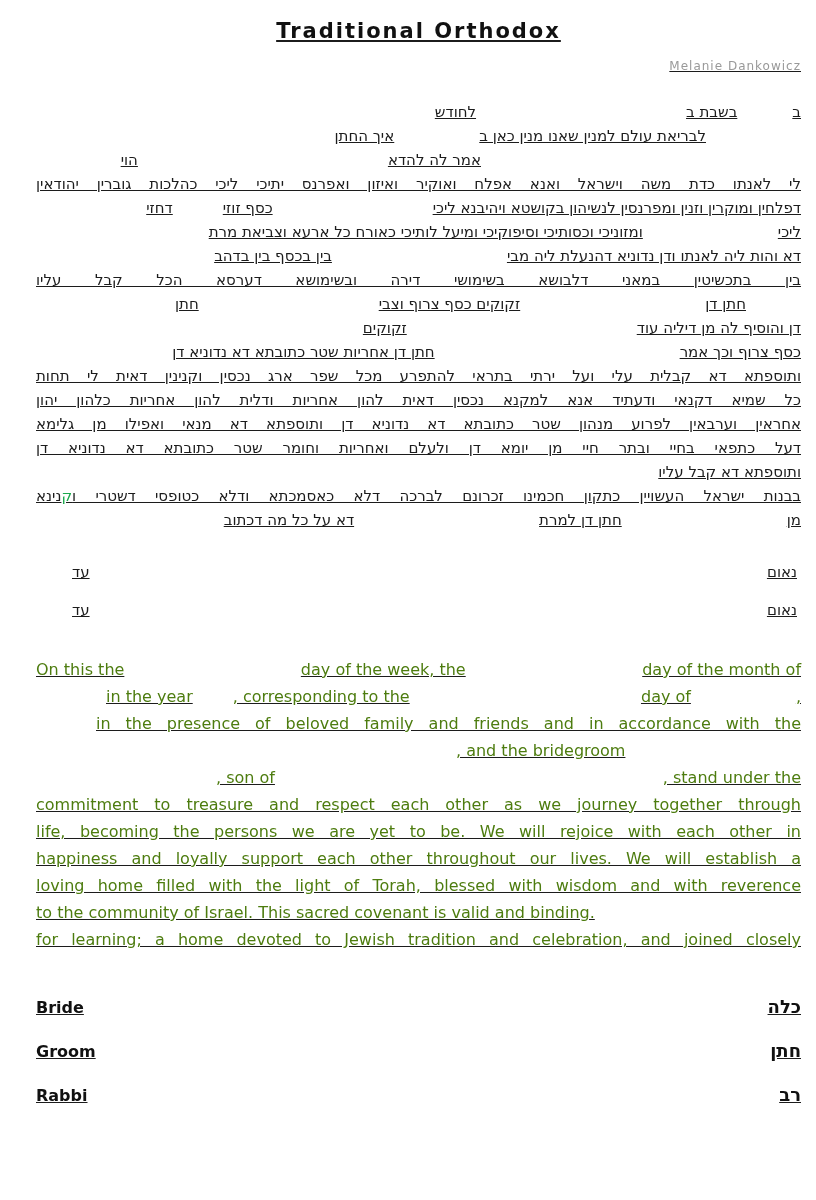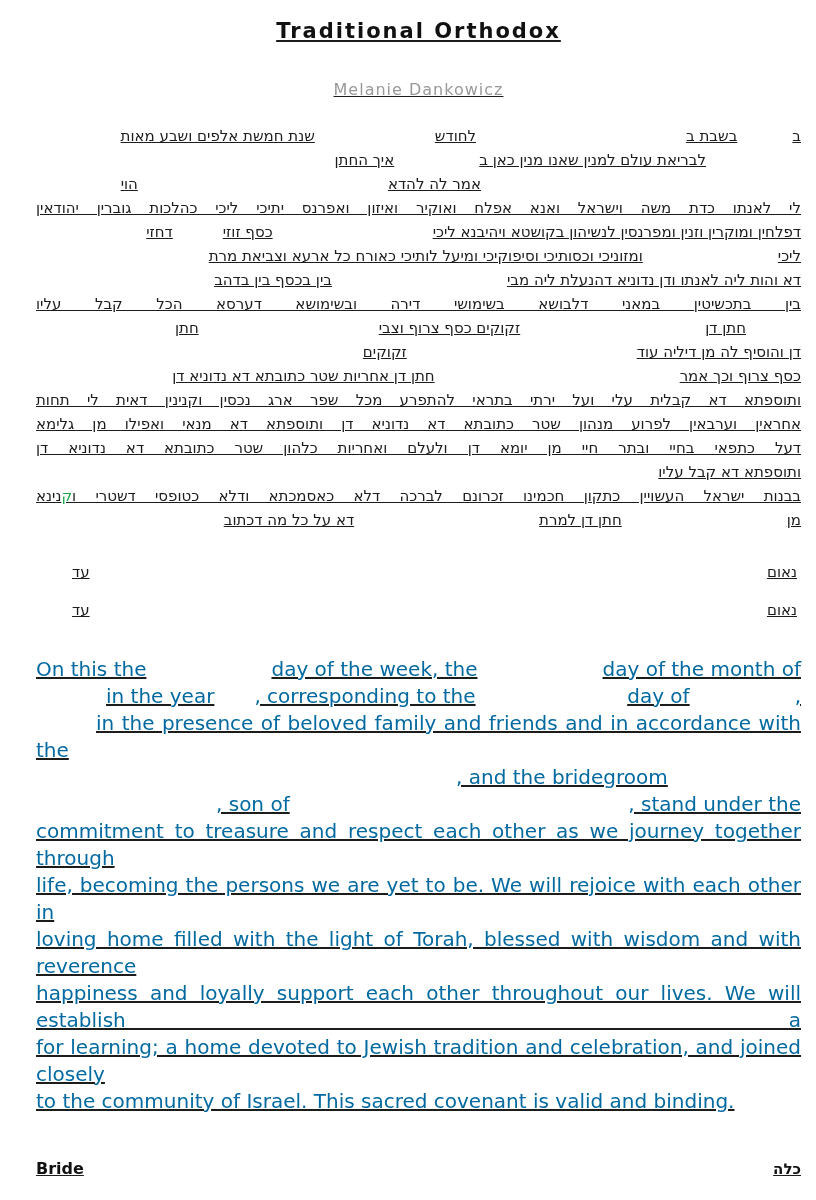--- a/index.html
+++ b/index.html
@@ -10,33 +10,33 @@
     position:relative;
   }
   .page{padding:16px 15px 0 36px;text-decoration:underline;}
   .doc-title{
     text-align:center;
     font-family:cursive,"DejaVu Sans",sans-serif;
     font-size:21px;font-weight:bold;letter-spacing:2px;
     line-height:30px;color:#111;
   }
   .doc-subtitle{
-    text-align:center;
-    font-family:cursive,"DejaVu Sans",sans-serif;
-    font-size:16px;color:#999999;margin-top:32px;line-height:24px;
+    text-align:right;
+    font-family:cursive,"DejaVu Sans",sans-serif;
+    font-size:12px;color:#999999;margin-top:8px;line-height:24px;
     letter-spacing:1px;
   }
   .hebrew-block{
     margin-top:22px;
     font-size:15px;line-height:24px;
   }
   .english-block{
     margin-top:34px;
     font-family:cursive,"DejaVu Sans",sans-serif;
-    font-size:20px;line-height:27px;color:#0369a1;
+    font-size:16px;line-height:27px;color:#4d7c0f;
   }
   .line{white-space:nowrap;}
   .line.flex{display:flex;align-items:baseline;}
   .line.flex span{flex-shrink:0;}
   .line.justify{text-align:justify;text-align-last:justify;white-space:normal;}
   .line.plain{text-align:left;}
   .gap{display:inline-block;flex-shrink:0;}
   .green{color:#1ba94c;}
   .witness-block{margin-top:28px;font-size:15px;}
   .witness-row{
@@ -45,39 +45,38 @@
   }
   .sig-block{margin-top:42px;}
   .sig-row{
     display:flex;justify-content:space-between;align-items:baseline;
     line-height:24px;margin-bottom:19px;
   }
   .sig-label{
     font-family:cursive,"DejaVu Sans",sans-serif;
     font-size:16px;font-weight:bold;color:#111;
   }
-  .sig-hebrew{font-size:15px;font-weight:bold;color:#111;}
+  .sig-hebrew{font-size:18px;font-weight:bold;color:#111;}
 </style>
 </head>
 <body>
 
 <div class="page">
 
   <div class="doc-title">Traditional Orthodox</div>
   <div class="doc-subtitle">Melanie Dankowicz</div>
 
   <div class="hebrew-block" id="hebrew-lines">
       <div class="line flex" dir="rtl">
         <span>ב</span>
         <span class="gap" style="width: 55px;"></span>
         <span>בשבת ב</span>
         <span class="gap" style="width: 210px;"></span>
         <span>לחודש</span>
         <span class="gap" style="width: 120px;"></span>
-        <span>שנת חמשת אלפים ושבע מאות</span>
       </div>
       <div class="line flex" dir="rtl">
         <span class="gap" style="width: 95px;"></span>
         <span>לבריאת עולם למנין שאנו מנין כאן ב</span>
         <span class="gap" style="width: 85px;"></span>
         <span>איך החתן</span>
       </div>
       <div class="line flex" dir="rtl">
         <span class="gap" style="width: 320px;"></span>
         <span>אמר לה להדא</span>
@@ -116,22 +115,23 @@
         <span class="gap" style="width: 115px;"></span>
         <span class="gap" style="width: 115px;"></span>
         <span>זקוקים</span>
       </div>
       <div class="line flex" dir="rtl">
         <span>כסף צרוף וכך אמר</span>
         <span class="gap" style="width: 245px;"></span>
         <span>חתן דן אחריות שטר כתובתא דא נדוניא דן</span>
       </div>
       <div class="line justify" dir="rtl"><span>ותוספתא דא קבלית עלי ועל ירתי בתראי להתפרע מכל שפר ארג נכסין וקנינין דאית לי תחות</span></div>
+      <div class="line justify" dir="rtl"><span>כל שמיא דקנאי ודעתיד אנא למקנא נכסין דאית להון אחריות ודלית להון אחריות כלהון יהון</span></div>
       <div class="line justify" dir="rtl"><span>אחראין וערבאין לפרוע מנהון שטר כתובתא דא נדוניא דן ותוספתא דא מנאי ואפילו מן גלימא</span></div>
-      <div class="line justify" dir="rtl"><span>דעל כתפאי בחיי ובתר חיי מן יומא דן ולעלם ואחריות כלהון שטר כתובתא דא נדוניא דן</span></div>
+      <div class="line justify" dir="rtl"><span>דעל כתפאי בחיי ובתר חיי מן יומא דן ולעלם ואחריות וחומר שטר כתובתא דא נדוניא דן</span></div>
       <div class="line flex" dir="rtl">
         <span>ותוספתא דא קבל עליו</span>
         <span class="gap" style="width: 205px;"></span>
       </div>
       <div class="line justify" dir="rtl"><span>בבנות ישראל העשויין כתקון חכמינו זכרונם לברכה דלא כאסמכתא ודלא כטופסי דשטרי ו</span><span class="green">ק</span><span>נינא</span></div>
       <div class="line flex" dir="rtl">
         <span>מן</span>
         <span class="gap" style="width: 165px;"></span>
         <span>חתן דן למרת</span>
         <span class="gap" style="width: 185px;"></span>
@@ -174,24 +174,24 @@
         <span>, and the bridegroom</span>
       </div>
       <div class="line flex" dir="ltr">
         <span class="gap" style="width: 180px;"></span>
         <span>, son of</span>
         <span class="gap" style="flex: 1 1 0%;"></span>
         <span>, stand under the</span>
       </div>
       <div class="line justify" dir="ltr"><span>commitment to treasure and respect each other as we journey together through</span></div>
       <div class="line justify" dir="ltr"><span>life, becoming the persons we are yet to be. We will rejoice with each other in</span></div>
+      <div class="line justify" dir="ltr"><span>happiness and loyally support each other throughout our lives. We will establish a</span></div>
       <div class="line justify" dir="ltr"><span>loving home filled with the light of Torah, blessed with wisdom and with reverence</span></div>
-      <div class="line justify" dir="ltr"><span>happiness and loyally support each other throughout our lives. We will establish a</span></div>
+      <div class="line plain" dir="ltr"><span>to the community of Israel. This sacred covenant is valid and binding.</span></div>
       <div class="line justify" dir="ltr"><span>for learning; a home devoted to Jewish tradition and celebration, and joined closely</span></div>
-      <div class="line plain" dir="ltr"><span>to the community of Israel. This sacred covenant is valid and binding.</span></div>
     </div>
 
   <div class="sig-block">
     <div class="sig-row">
       <span class="sig-label">Bride</span>
       <span class="sig-hebrew">כלה</span>
     </div>
     <div class="sig-row">
       <span class="sig-label">Groom</span>
       <span class="sig-hebrew">חתן</span>

